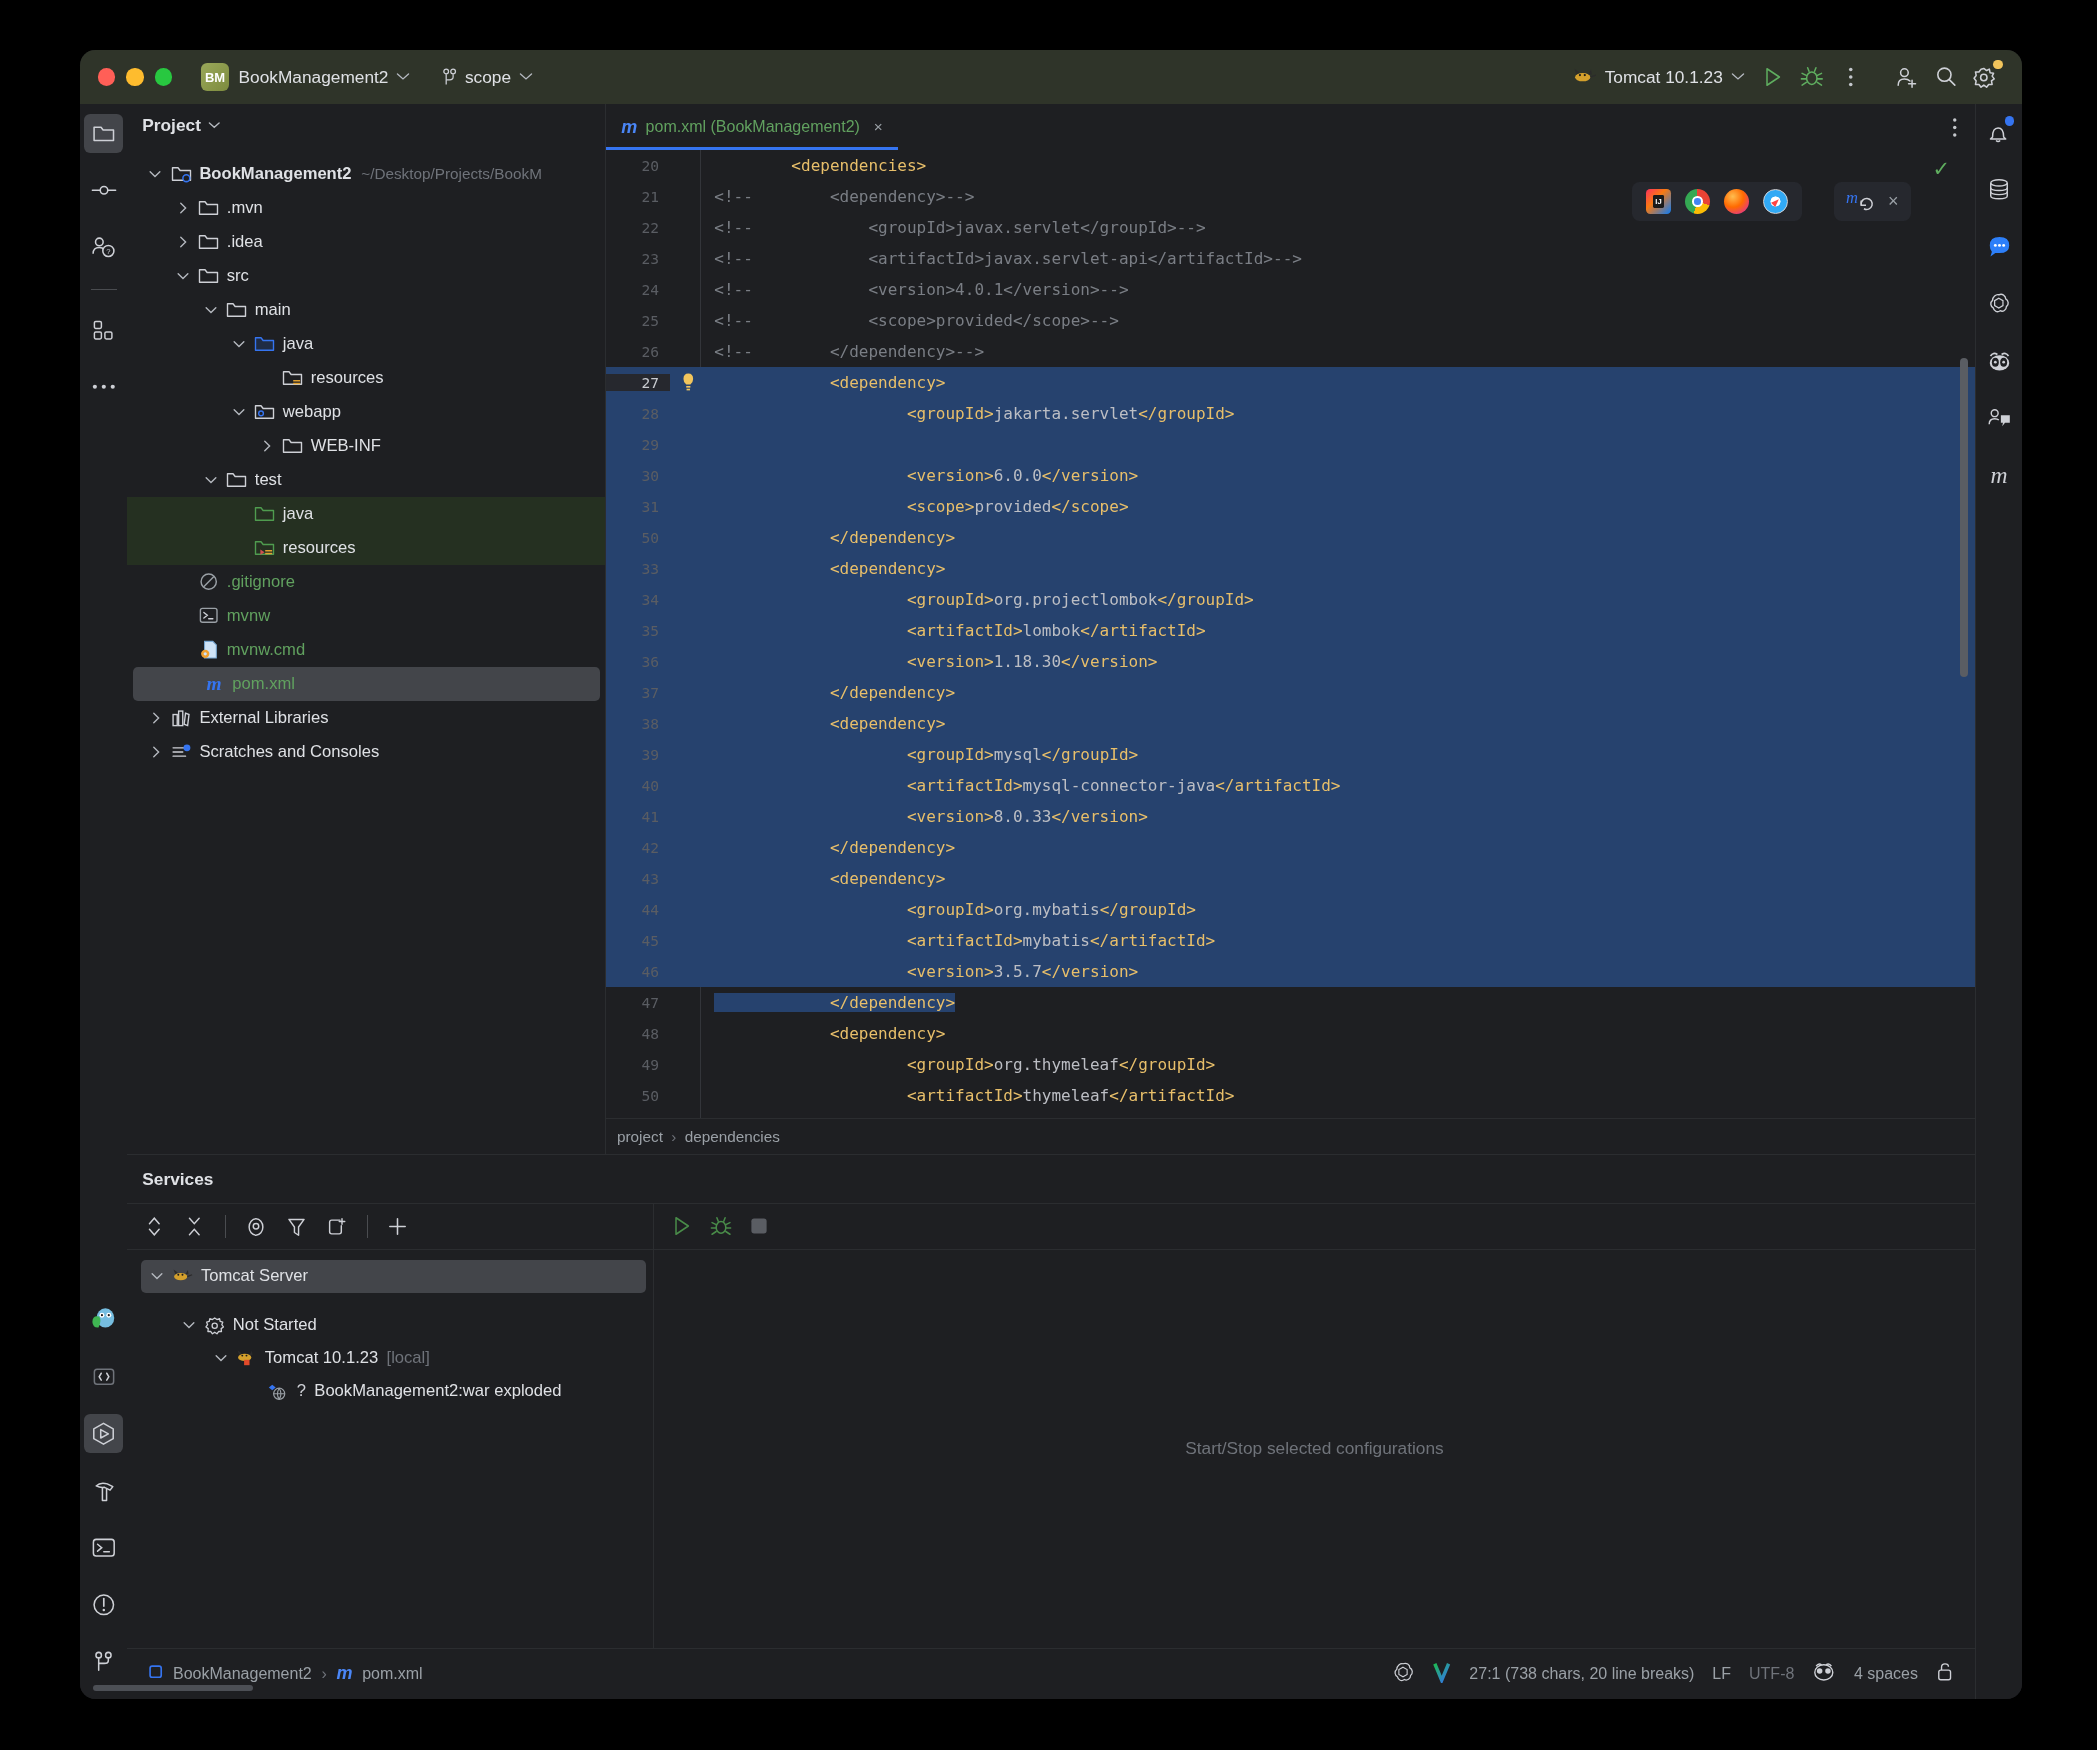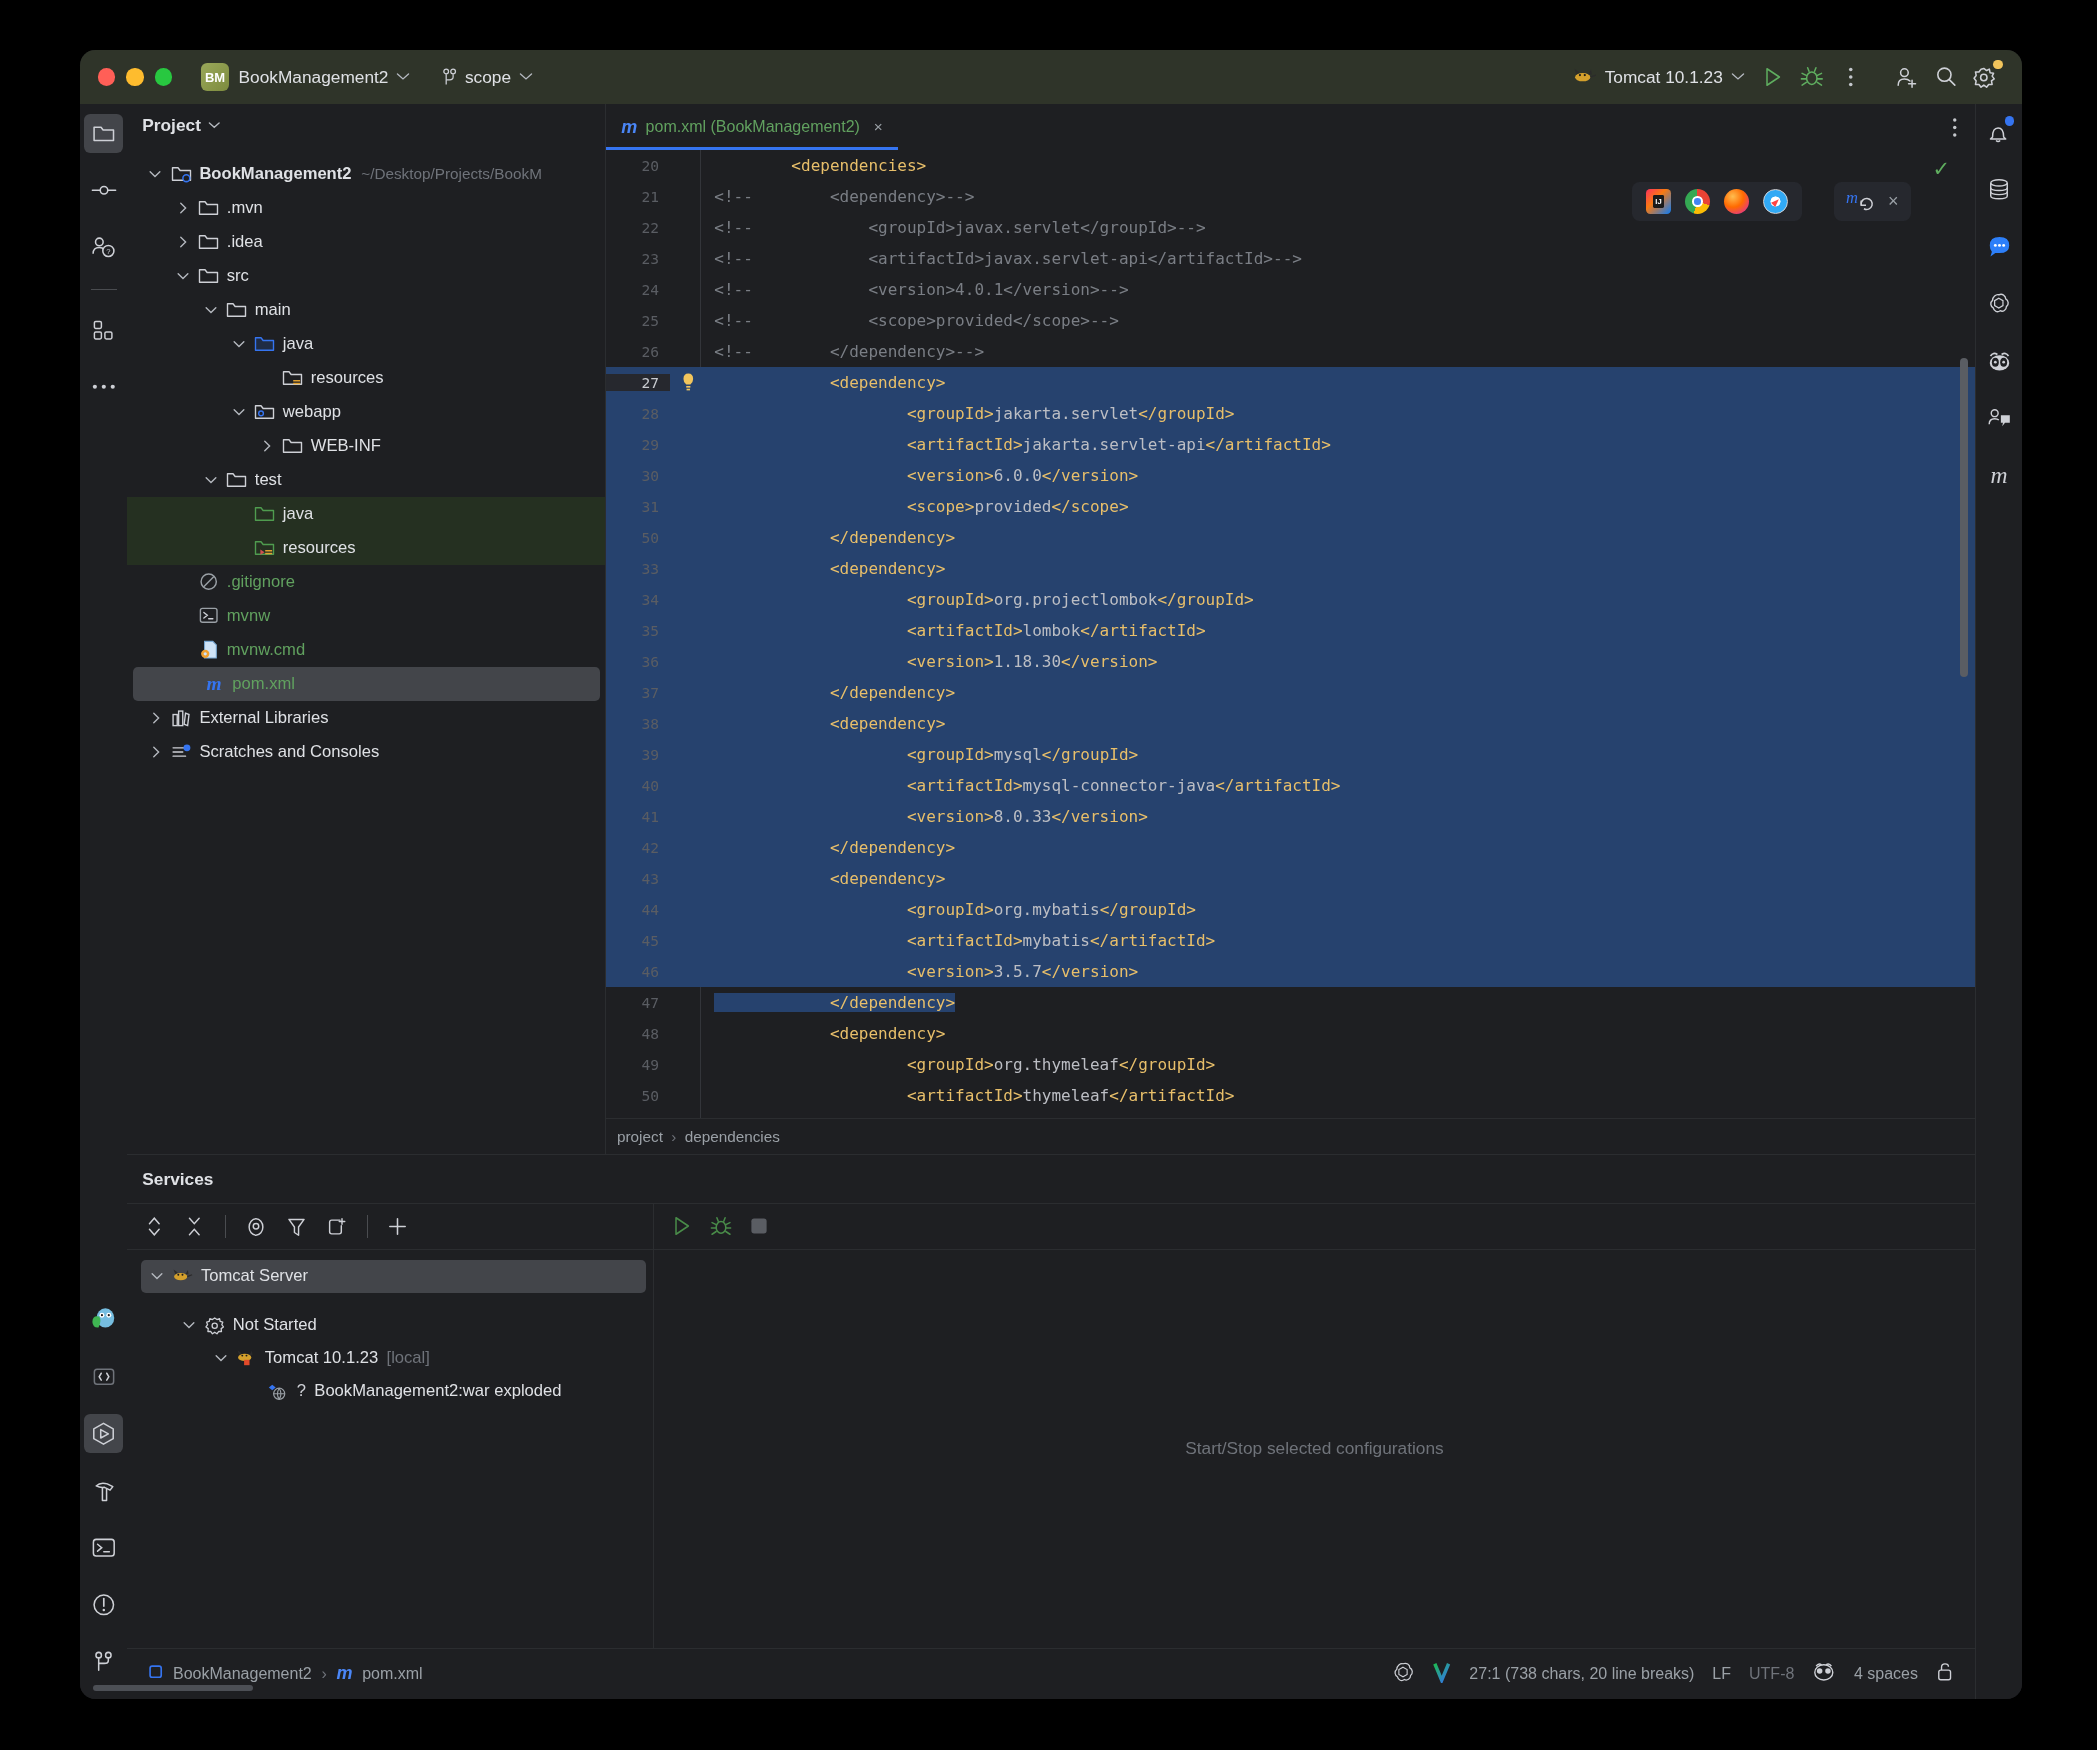--- a/index.html
+++ b/index.html
@@ -687,21 +687,21 @@
                 <div class="cl"><div class="gutnum">23</div><div class="gutmark"></div><div class="ctext"><span class="cmt">&lt;!--            &lt;artifactId&gt;javax.servlet-api&lt;/artifactId&gt;--&gt;</span></div></div>
                 <div class="cl"><div class="gutnum">24</div><div class="gutmark"></div><div class="ctext"><span class="cmt">&lt;!--            &lt;version&gt;4.0.1&lt;/version&gt;--&gt;</span></div></div>
                 <div class="cl"><div class="gutnum">25</div><div class="gutmark"></div><div class="ctext"><span class="cmt">&lt;!--            &lt;scope&gt;provided&lt;/scope&gt;--&gt;</span></div></div>
                 <div class="cl"><div class="gutnum">26</div><div class="gutmark"></div><div class="ctext"><span class="cmt">&lt;!--        &lt;/dependency&gt;--&gt;</span></div></div>
                 <div class="cl hl"><div class="gutnum cur" style="background: rgb(38, 40, 46);">27</div><div class="gutmark"><svg width="16.6" height="21" viewBox="0 0 24 30">
                       <path d="M12 2 Q19 2 19 10 Q19 15 15 18 L9 18 Q5 15 5 10 Q5 2 12 2Z" fill="#f2c55c"></path>
                       <rect x="9" y="20" width="6" height="2.4" fill="#f2c55c"></rect>
                       <rect x="9.5" y="24" width="5" height="2.4" fill="#f2c55c"></rect>
                     </svg></div><div class="ctext">            <span class="tag">&lt;dependency&gt;</span></div></div>
                 <div class="cl hl"><div class="gutnum">28</div><div class="gutmark"></div><div class="ctext">                    <span class="tag">&lt;groupId&gt;</span><span class="val">jakarta.servlet</span><span class="tag">&lt;/groupId&gt;</span></div></div>
-                <div class="cl hl"><div class="gutnum">29</div><div class="gutmark"></div><div class="ctext">                    <span class="tag">&lt;artifactId&gt;</span><span class="val">jakarta.servlet-api</span><span class="tag">&lt;/artifactId&gt;</span></div></div>
+                <div class="cl hl"><div class="gutnum">29</div><div class="gutmark"></div></div>
                 <div class="cl hl"><div class="gutnum">30</div><div class="gutmark"></div><div class="ctext">                    <span class="tag">&lt;version&gt;</span><span class="val">6.0.0</span><span class="tag">&lt;/version&gt;</span></div></div>
                 <div class="cl hl"><div class="gutnum">31</div><div class="gutmark"></div><div class="ctext">                    <span class="tag">&lt;scope&gt;</span><span class="val">provided</span><span class="tag">&lt;/scope&gt;</span></div></div>
                 <div class="cl hl"><div class="gutnum">50</div><div class="gutmark"></div><div class="ctext">            <span class="tag">&lt;/dependency&gt;</span></div></div>
                 <div class="cl hl"><div class="gutnum">33</div><div class="gutmark"></div><div class="ctext">            <span class="tag">&lt;dependency&gt;</span></div></div>
                 <div class="cl hl"><div class="gutnum">34</div><div class="gutmark"></div><div class="ctext">                    <span class="tag">&lt;groupId&gt;</span><span class="val">org.projectlombok</span><span class="tag">&lt;/groupId&gt;</span></div></div>
                 <div class="cl hl"><div class="gutnum">35</div><div class="gutmark"></div><div class="ctext">                    <span class="tag">&lt;artifactId&gt;</span><span class="val">lombok</span><span class="tag">&lt;/artifactId&gt;</span></div></div>
                 <div class="cl hl"><div class="gutnum">36</div><div class="gutmark"></div><div class="ctext">                    <span class="tag">&lt;version&gt;</span><span class="val">1.18.30</span><span class="tag">&lt;/version&gt;</span></div></div>
                 <div class="cl hl"><div class="gutnum">37</div><div class="gutmark"></div><div class="ctext">            <span class="tag">&lt;/dependency&gt;</span></div></div>
                 <div class="cl hl"><div class="gutnum">38</div><div class="gutmark"></div><div class="ctext">            <span class="tag">&lt;dependency&gt;</span></div></div>
                 <div class="cl hl"><div class="gutnum">39</div><div class="gutmark"></div><div class="ctext">                    <span class="tag">&lt;groupId&gt;</span><span class="val">mysql</span><span class="tag">&lt;/groupId&gt;</span></div></div>

